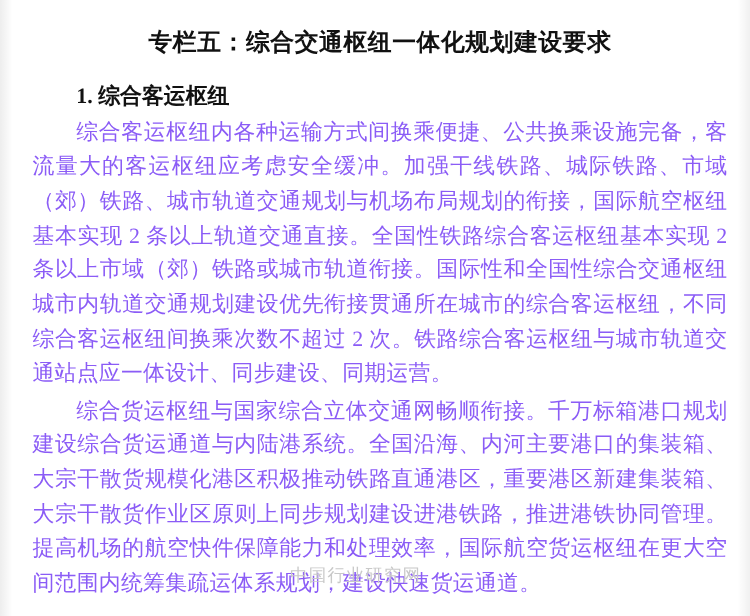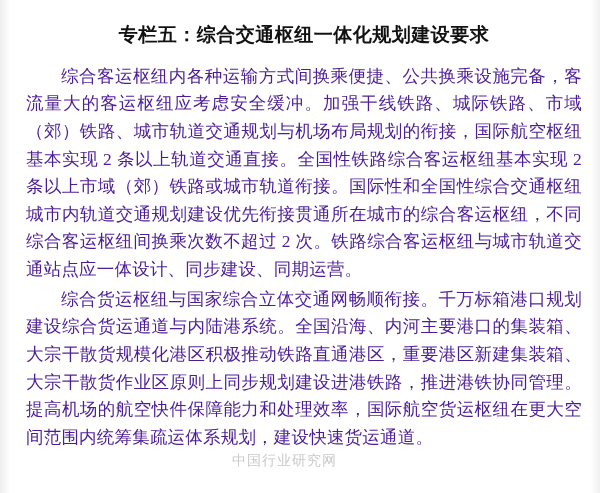--- a/index.html
+++ b/index.html
@@ -39,21 +39,21 @@
     line-height: 1.55;
     color: #111111;
   }
   .para {
     font-size: 17.5px;
     line-height: 1.58;
     text-align: justify;
     text-justify: inter-ideograph;
     text-indent: 2em;
     margin: 0 0 2px 0;
-    color: #4c1d95;
+    color: #8b5cf6;
     letter-spacing: 0.2px;
   }
   .para.tight {
     margin-bottom: 0;
   }
   .watermark {
     position: absolute;
     left: 232px;
     top: 452px;
     font-size: 14px;
@@ -79,20 +79,21 @@
     pointer-events: none;
   }
 </style>
 </head>
 <body>
 
 <div class="page">
 
   <h1 class="doc-title">专栏五：综合交通枢纽一体化规划建设要求</h1>
 
+  <h2 class="section-heading">1. 综合客运枢纽</h2>
 
   <p class="para">综合客运枢纽内各种运输方式间换乘便捷、公共换乘设施完备，客流量大的客运枢纽应考虑安全缓冲。加强干线铁路、城际铁路、市域（郊）铁路、城市轨道交通规划与机场布局规划的衔接，国际航空枢纽基本实现 2 条以上轨道交通直接。全国性铁路综合客运枢纽基本实现 2 条以上市域（郊）铁路或城市轨道衔接。国际性和全国性综合交通枢纽城市内轨道交通规划建设优先衔接贯通所在城市的综合客运枢纽，不同综合客运枢纽间换乘次数不超过 2 次。铁路综合客运枢纽与城市轨道交通站点应一体设计、同步建设、同期运营。</p>
 
 
   <p class="para tight">综合货运枢纽与国家综合立体交通网畅顺衔接。千万标箱港口规划建设综合货运通道与内陆港系统。全国沿海、内河主要港口的集装箱、大宗干散货规模化港区积极推动铁路直通港区，重要港区新建集装箱、大宗干散货作业区原则上同步规划建设进港铁路，推进港铁协同管理。提高机场的航空快件保障能力和处理效率，国际航空货运枢纽在更大空间范围内统筹集疏运体系规划，建设快速货运通道。</p>
 
   <div class="watermark">中国行业研究网</div>
 
   <div class="edge-shade-left"></div>
   <div class="edge-shade-right"></div>

